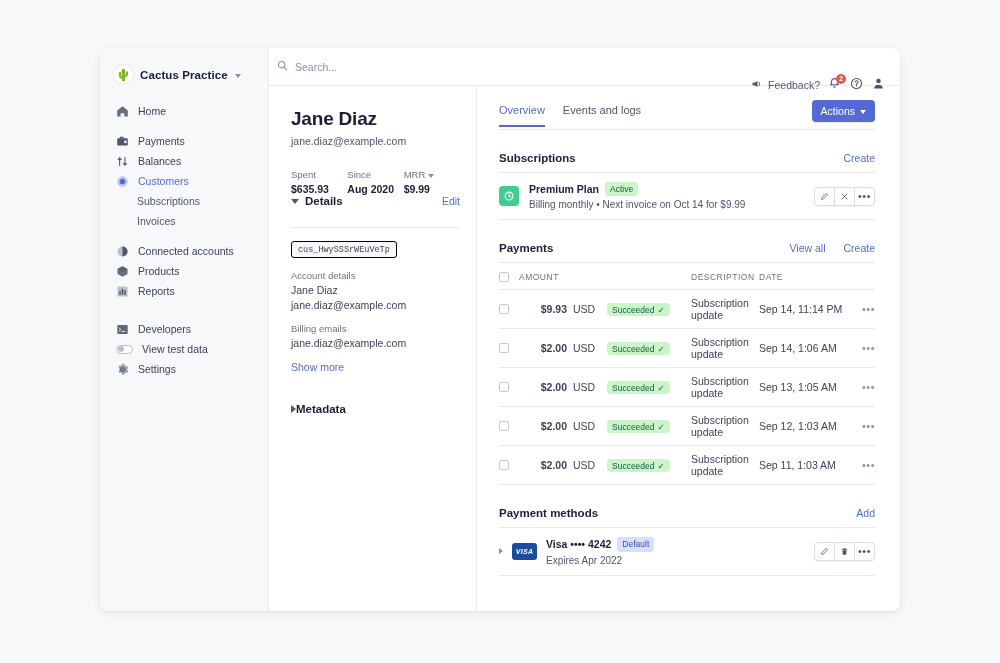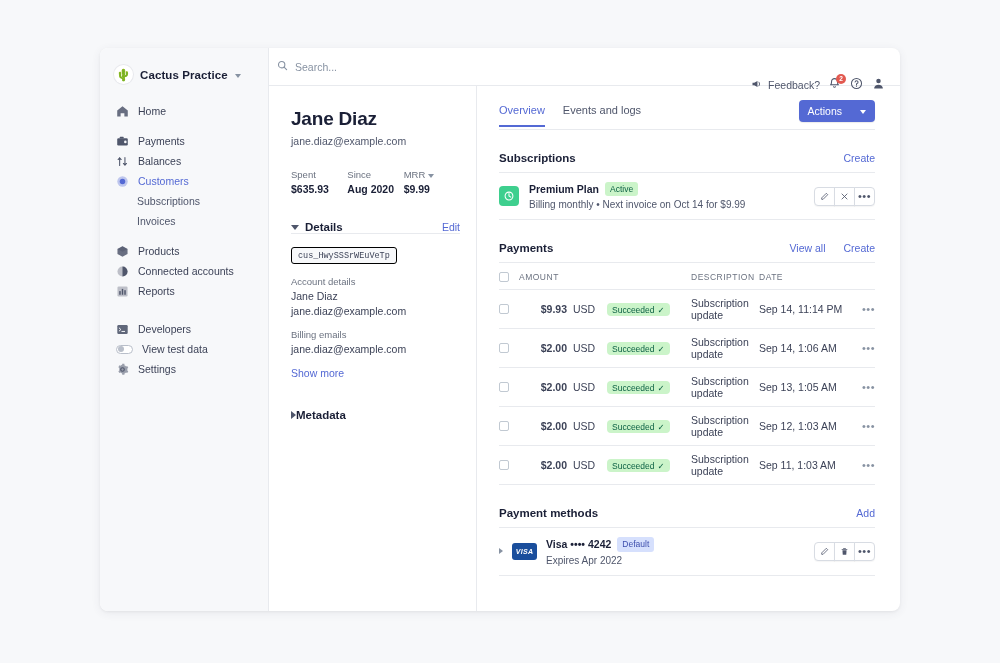--- a/index.html
+++ b/index.html
@@ -120,21 +120,21 @@
   .cust-name { font-size: 19px; font-weight: bold; color: #1a1f36; letter-spacing: -.2px; }
   .cust-email { font-size: 10.5px; color: #4f566b; margin-top: 5px; }
   .stats { display: flex; gap: 0; margin-top: 22px; }
   .stat { flex: 1; }
   .stat-label {
     font-size: 9.5px; color: #6b7280; display: flex; align-items: center; gap: 3px;
   }
   .stat-value { font-size: 10.5px; font-weight: bold; color: #1a1f36; margin-top: 3px; }
   .section-head {
     display: flex; align-items: center; justify-content: space-between;
-    margin-top: 26px; padding-bottom: 0; border-bottom: 1px solid #e8eaee;
+    padding-bottom: 20px; border-bottom: 1px solid #e8eaee;
   }
   .section-head-left { display: flex; align-items: center; gap: 6px; }
   .tri-down {
     width: 0; height: 0; border-left: 4px solid transparent;
     border-right: 4px solid transparent; border-top: 5px solid #4f566b;
   }
   .tri-right {
     width: 0; height: 0; border-top: 4px solid transparent;
     border-bottom: 4px solid transparent; border-left: 5px solid #4f566b;
   }
@@ -159,21 +159,21 @@
     display: flex; align-items: center; justify-content: space-between;
     border-bottom: 1px solid #e8eaee;
   }
   .tabs { display: flex; gap: 18px; }
   .tab {
     font-size: 11px; color: #4f566b; padding-bottom: 9px;
     cursor: pointer; border-bottom: 2px solid transparent; margin-bottom: -1px;
   }
   .tab.active { color: #5469d4; font-weight: 500; border-bottom-color: #5469d4; }
   .actions-btn {
-    display: flex; align-items: center; gap: 18px;
+    display: flex; align-items: center; gap: 5px;
     background: #5469d4; color: #fff;
     font-size: 10.5px; font-weight: 500;
     padding: 5px 9px; border-radius: 4px; cursor: pointer;
     margin-bottom: 7px;
     box-shadow: 0 1px 1px rgba(0,0,0,.08);
   }
   .caret-white {
     width: 0; height: 0; border-left: 3.5px solid transparent;
     border-right: 3.5px solid transparent; border-top: 4px solid #fff;
     margin-top: 1px;
@@ -327,34 +327,34 @@
       </div>
       <div class="nav-item sub">
         <span>Invoices</span>
       </div>
     </div>
 
     <div class="nav-group">
       <div class="nav-item">
         <span class="nav-icon">
           <svg width="13" height="13" viewBox="0 0 16 16" fill="currentColor">
+              <circle cx="8" cy="8" r="6.2" opacity=".35"></circle>
+              <path d="M8 1.8A6.2 6.2 0 0 1 8 14.2z"></path>
+            </svg>
+        </span>
+        <span>Connected accounts</span>
+      </div>
+      <div class="nav-item">
+        <span class="nav-icon">
+          <svg width="13" height="13" viewBox="0 0 16 16" fill="currentColor">
               <path d="M8 1.6 14.2 5v6L8 14.4 1.8 11V5z" opacity=".85"></path>
               <path d="M8 1.6 14.2 5 8 8.3 1.8 5z" opacity=".5"></path>
             </svg>
         </span>
         <span>Products</span>
-      </div>
-      <div class="nav-item">
-        <span class="nav-icon">
-          <svg width="13" height="13" viewBox="0 0 16 16" fill="currentColor">
-              <circle cx="8" cy="8" r="6.2" opacity=".35"></circle>
-              <path d="M8 1.8A6.2 6.2 0 0 1 8 14.2z"></path>
-            </svg>
-        </span>
-        <span>Connected accounts</span>
       </div>
       <div class="nav-item">
         <span class="nav-icon">
           <svg width="13" height="13" viewBox="0 0 16 16" fill="currentColor">
               <rect x="1.8" y="1.8" width="12.4" height="12.4" rx="1.6" opacity=".35"></rect>
               <rect x="4" y="7.5" width="1.8" height="4.5"></rect>
               <rect x="7.1" y="4.8" width="1.8" height="7.2"></rect>
               <rect x="10.2" y="6.4" width="1.8" height="5.6"></rect>
             </svg>
         </span>

